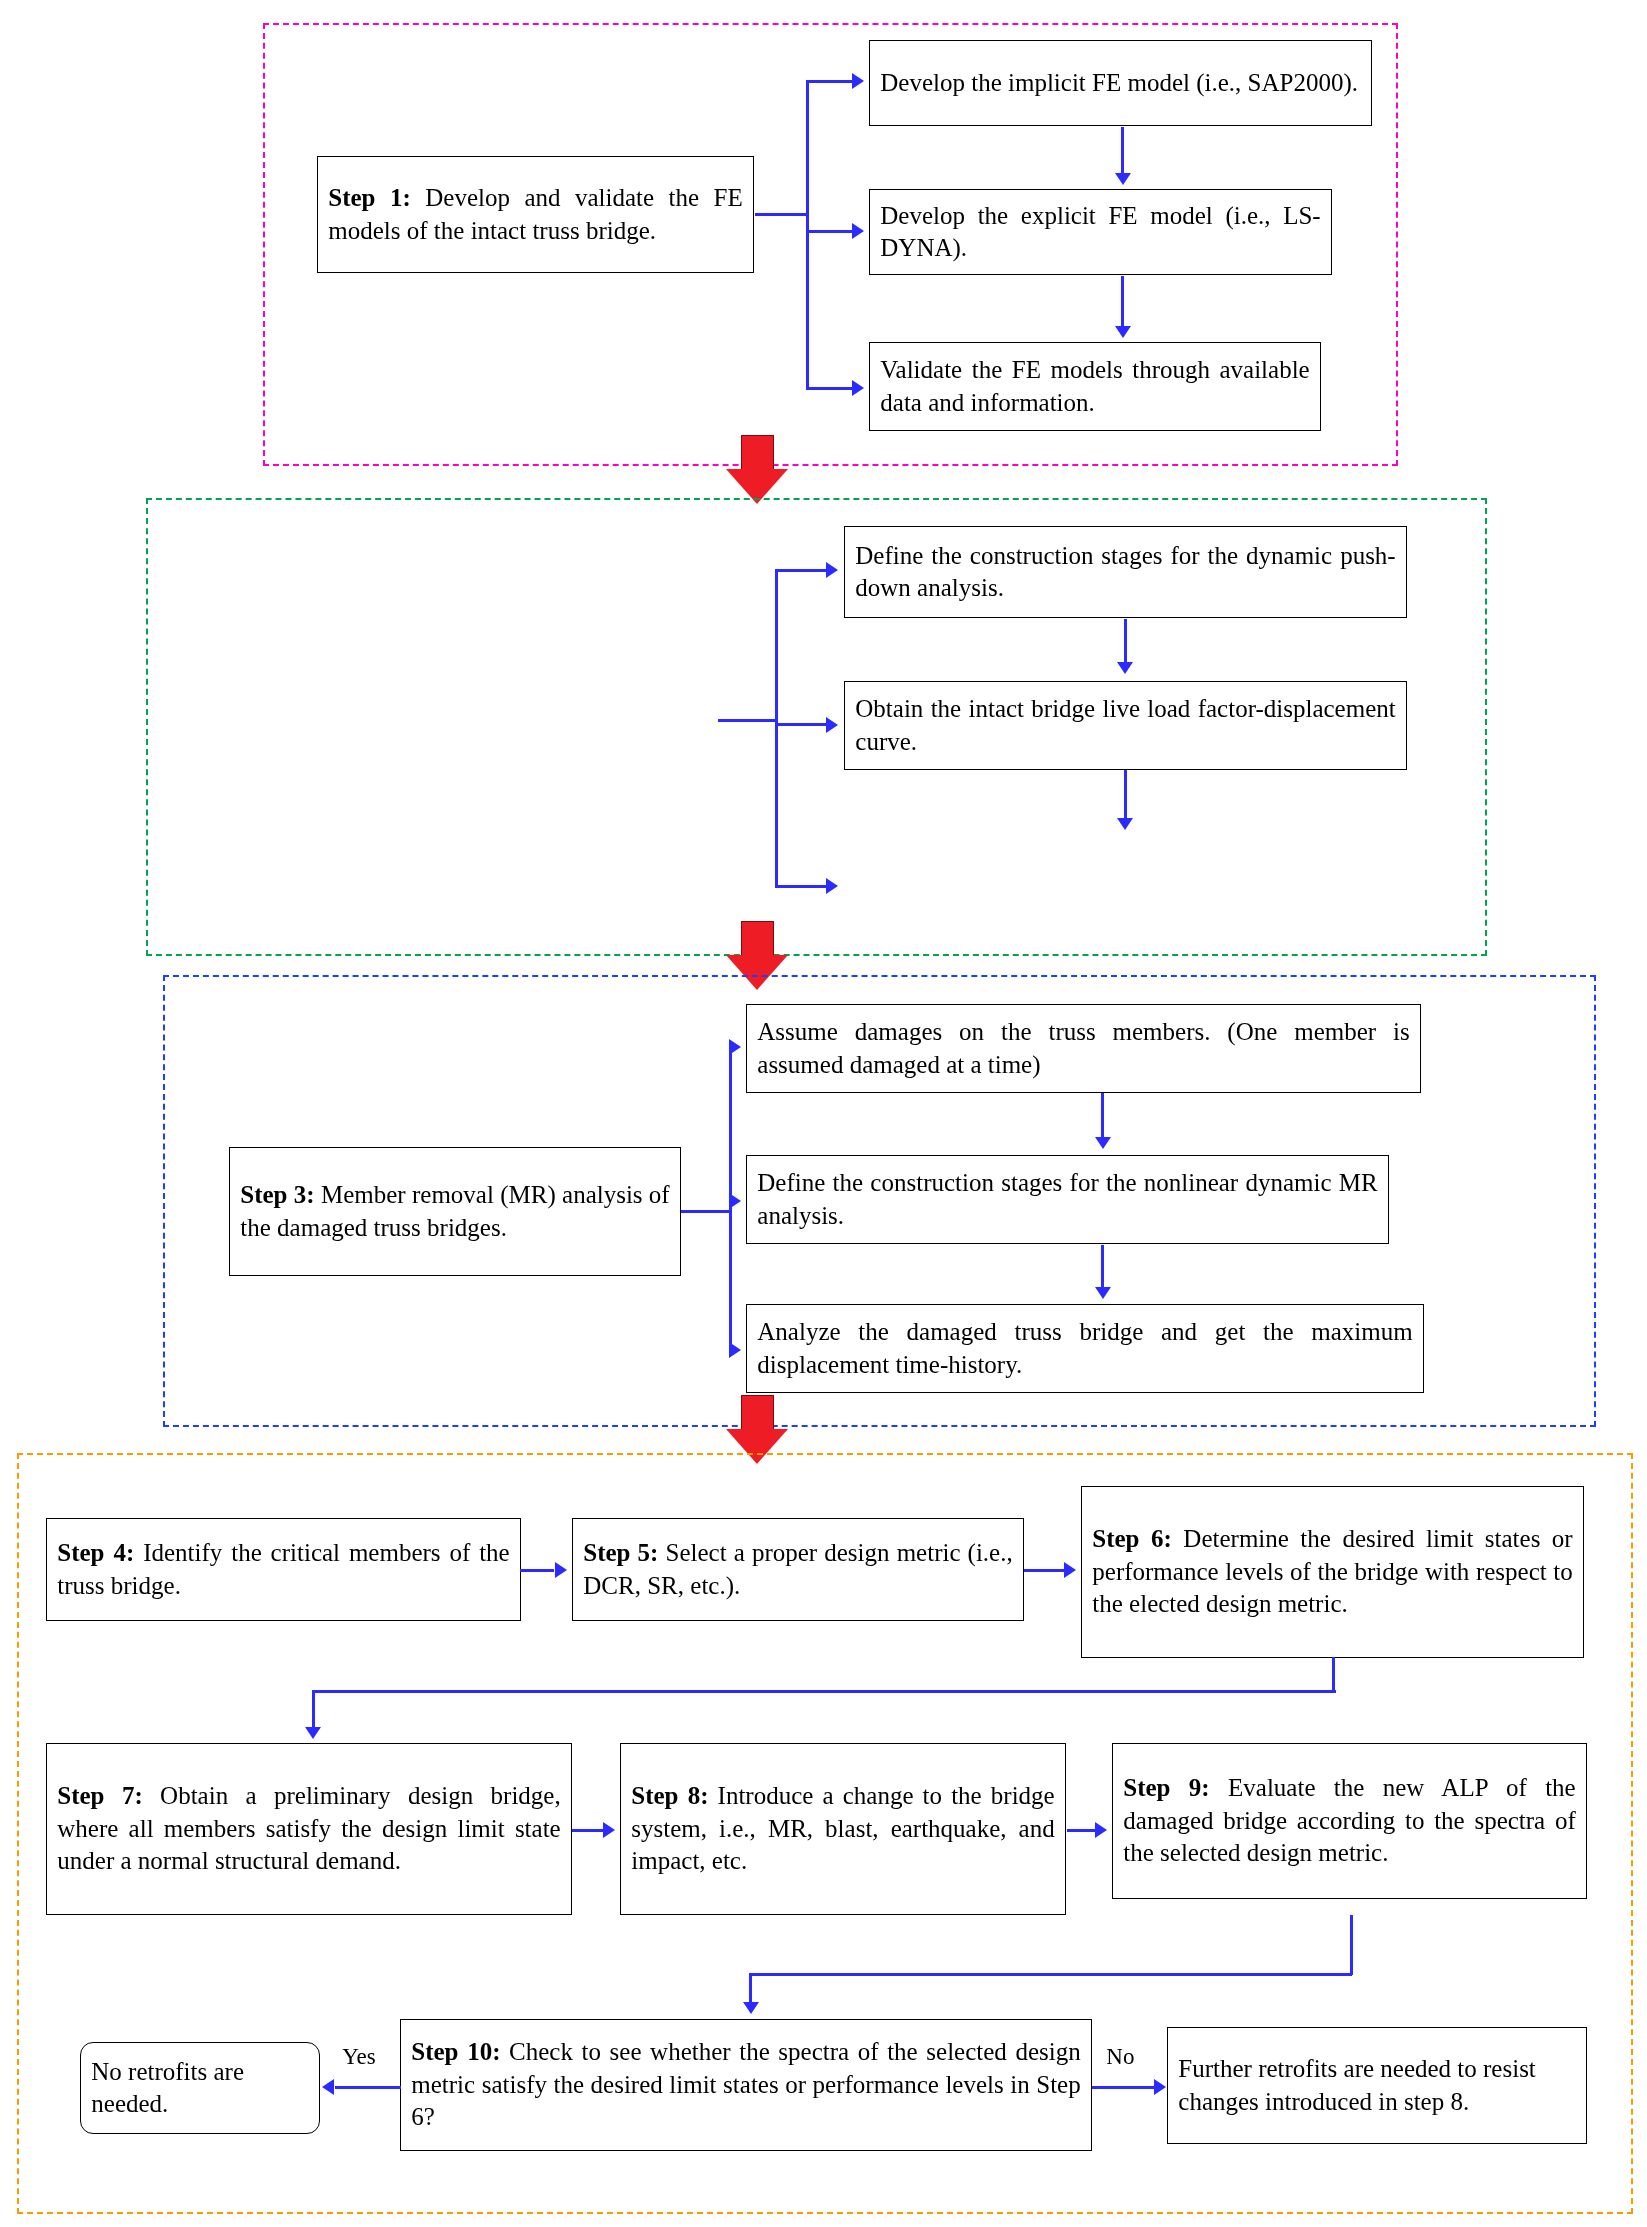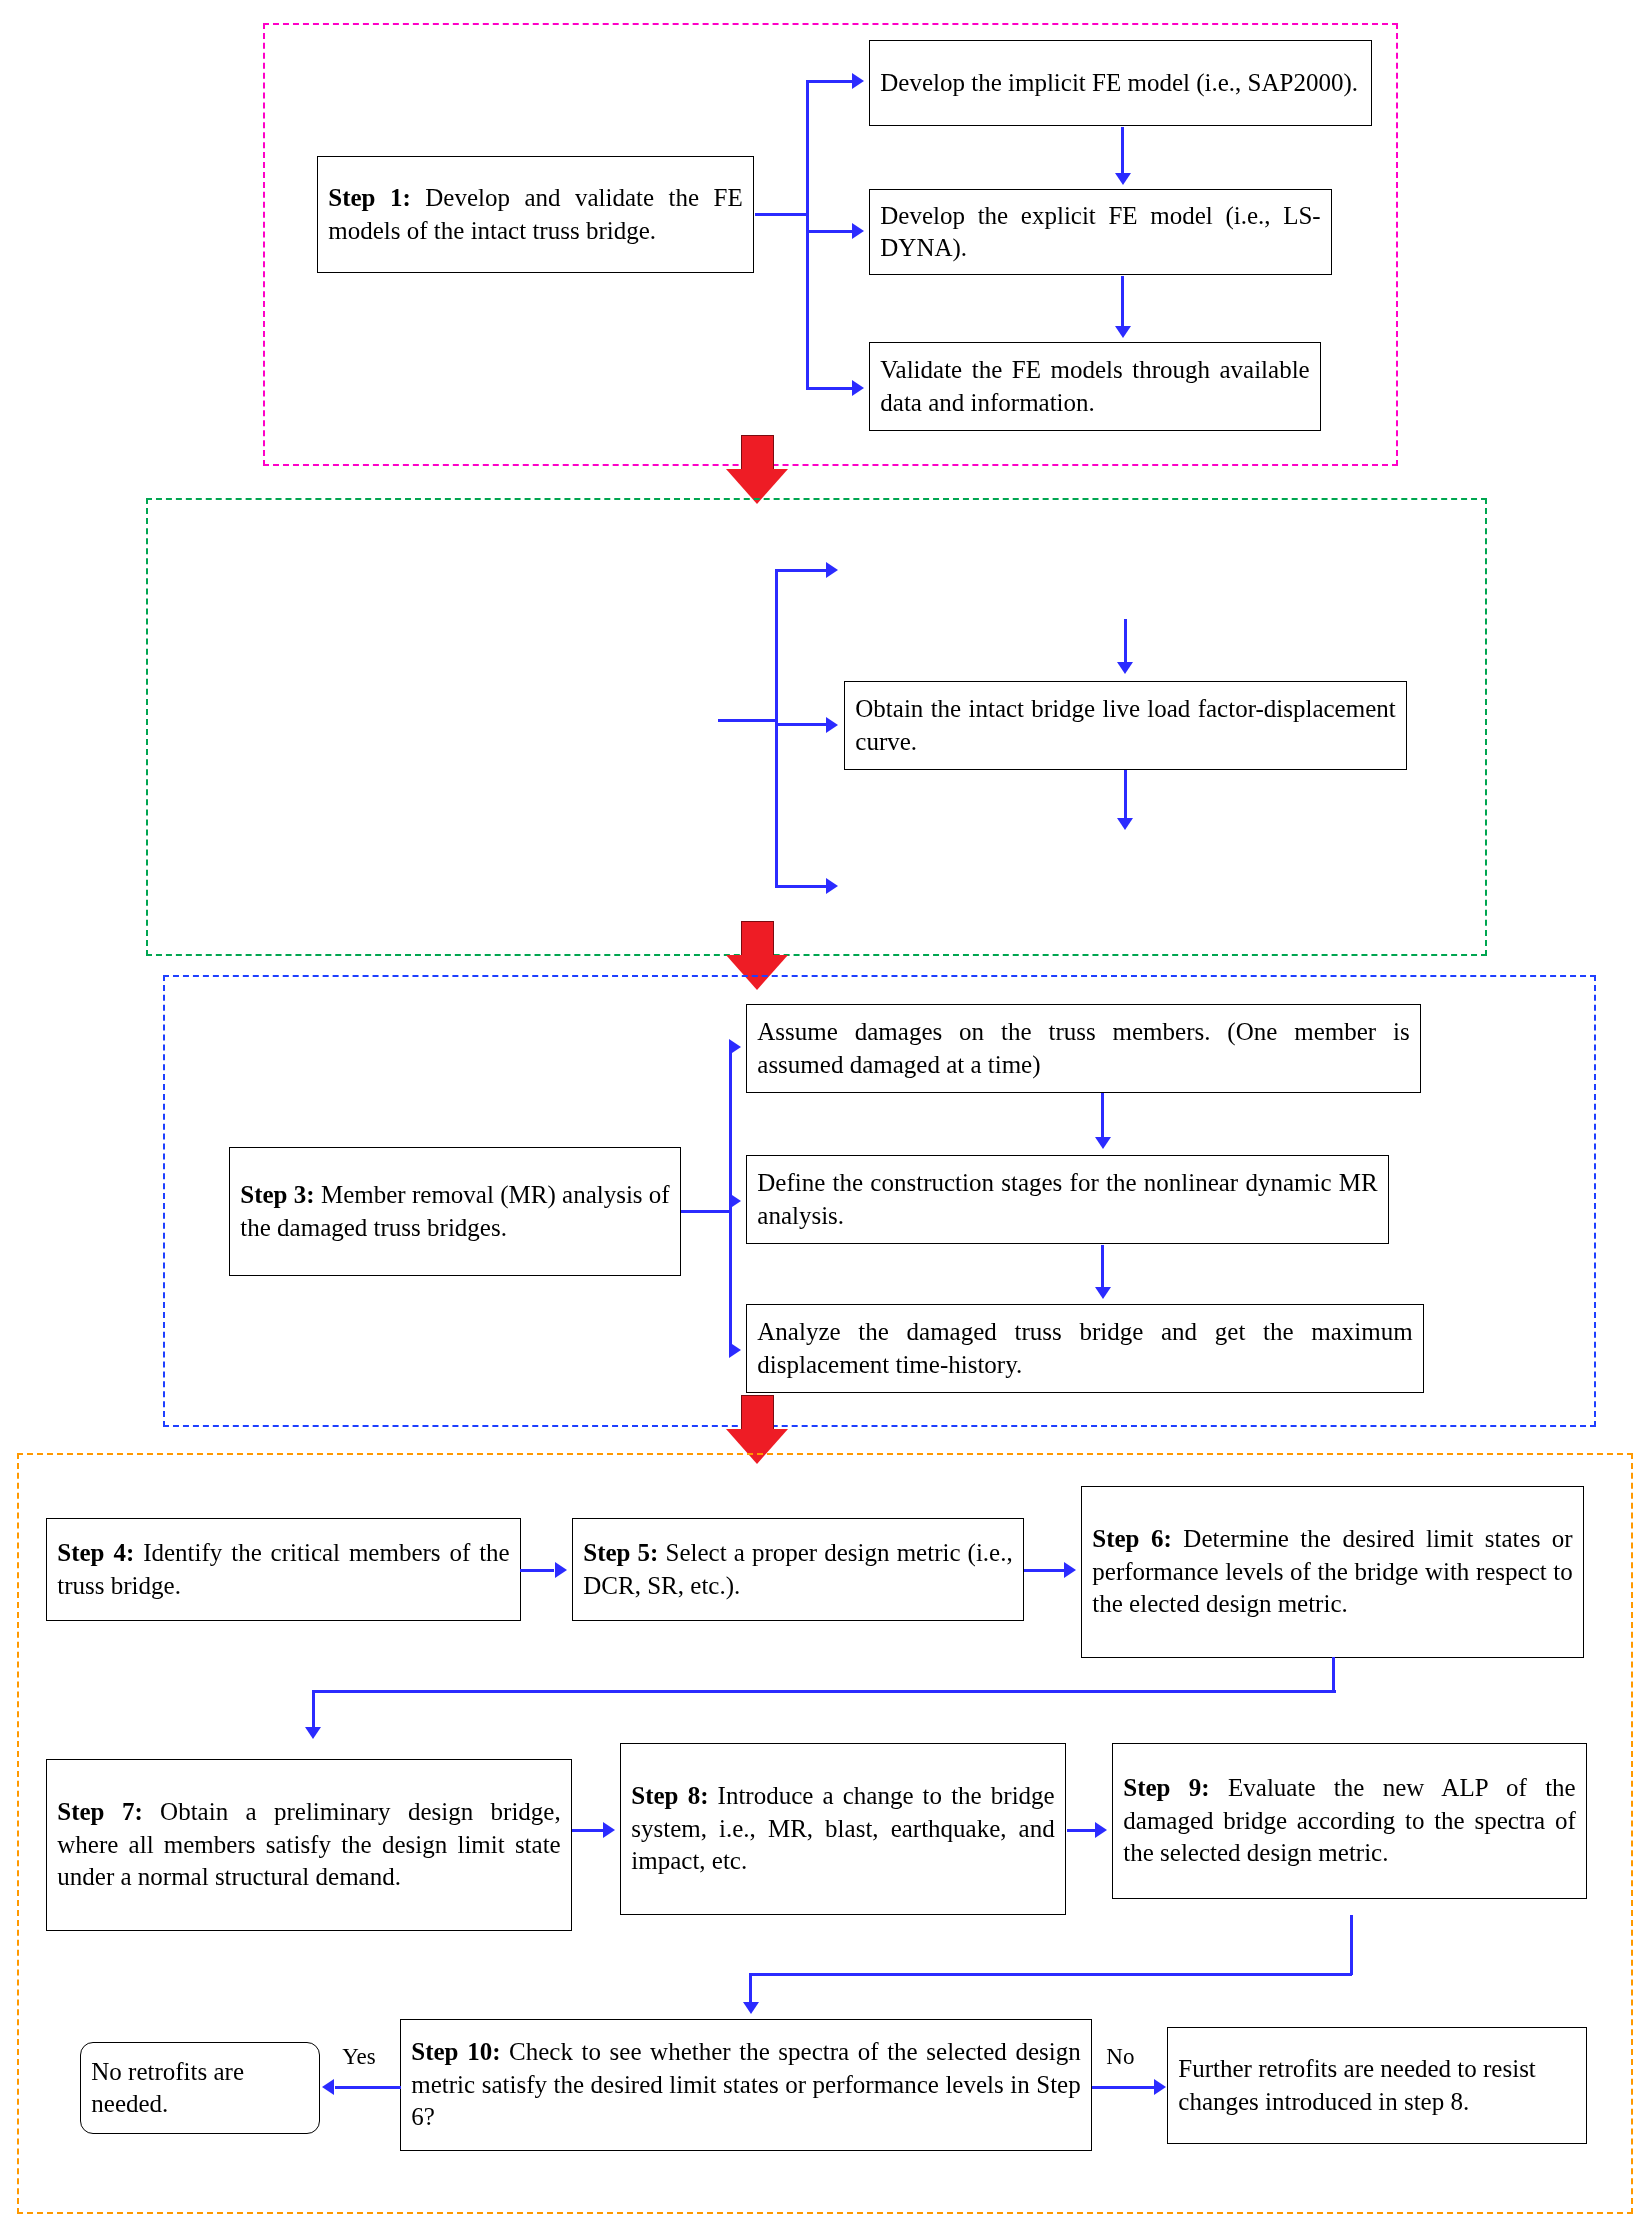--- a/index.html
+++ b/index.html
@@ -144,20 +144,23 @@
   <div class="arrow-d" style="left:1115px; top:326px;"></div>
 
   <div class="red-arrow" style="left:726px; top:435px; width:62px; height:70px;">
     <div class="shaft" style="left:15px; width:33px; height:35px;"></div>
     <div class="head" style="top:34px; border-left-width:31px; border-right-width:31px; border-top-width:35px;"></div>
   </div>
 
   <div class="dashed-group g2" style="left:146px; top:498px; width:1341px; height:458px;"></div>
 
 
+  <div class="box" style="left:844px; top:526px; width:563px; height:92px;">
+    <div class="inner">Define the construction stages for the dynamic push-down analysis.</div>
+  </div>
   <div class="box" style="left:844px; top:681px; width:563px; height:89px;">
     <div class="inner">Obtain the intact bridge live load factor-displacement curve.</div>
   </div>
 
   <div class="hline" style="left:718px; top:719px; width:57px;"></div>
   <div class="vline" style="left:775px; top:569px; height:317px;"></div>
   <div class="hline" style="left:775px; top:569px; width:51px;"></div>
   <div class="arrow-r" style="left:826px; top:562px;"></div>
   <div class="hline" style="left:775px; top:723px; width:51px;"></div>
   <div class="arrow-r" style="left:826px; top:717px;"></div>
@@ -226,21 +229,21 @@
   <div class="hline" style="left:520px; top:1569px; width:34px;"></div>
   <div class="arrow-r" style="left:555px; top:1562px;"></div>
   <div class="hline" style="left:1024px; top:1569px; width:40px;"></div>
   <div class="arrow-r" style="left:1064px; top:1562px;"></div>
 
   <div class="vline" style="left:1332px; top:1657px; height:34px;"></div>
   <div class="hline" style="left:312px; top:1690px; width:1024px;"></div>
   <div class="vline" style="left:312px; top:1690px; height:40px;"></div>
   <div class="arrow-d" style="left:305px; top:1727px;"></div>
 
-  <div class="box" style="left:46px; top:1743px; width:526px; height:172px;margin-top:16px;">
+  <div class="box" style="left:46px; top:1743px; width:526px; height:172px;">
     <div class="inner"><span class="bold">Step 7:</span> <span>Obtain a preliminary design bridge, where all members satisfy the design limit state under a normal structural demand.</span></div>
   </div>
 
   <div class="box" style="left:620px; top:1743px; width:446px; height:172px;">
     <div class="inner"><span class="bold">Step 8:</span> <span>Introduce a change to the bridge system, i.e., MR, blast, earthquake, and impact, etc.</span></div>
   </div>
 
   <div class="box" style="left:1112px; top:1743px; width:475px; height:156px;">
     <div class="inner"><span class="bold">Step 9:</span> <span>Evaluate the new ALP of the damaged bridge according to the spectra of the selected design metric.</span></div>
   </div>

